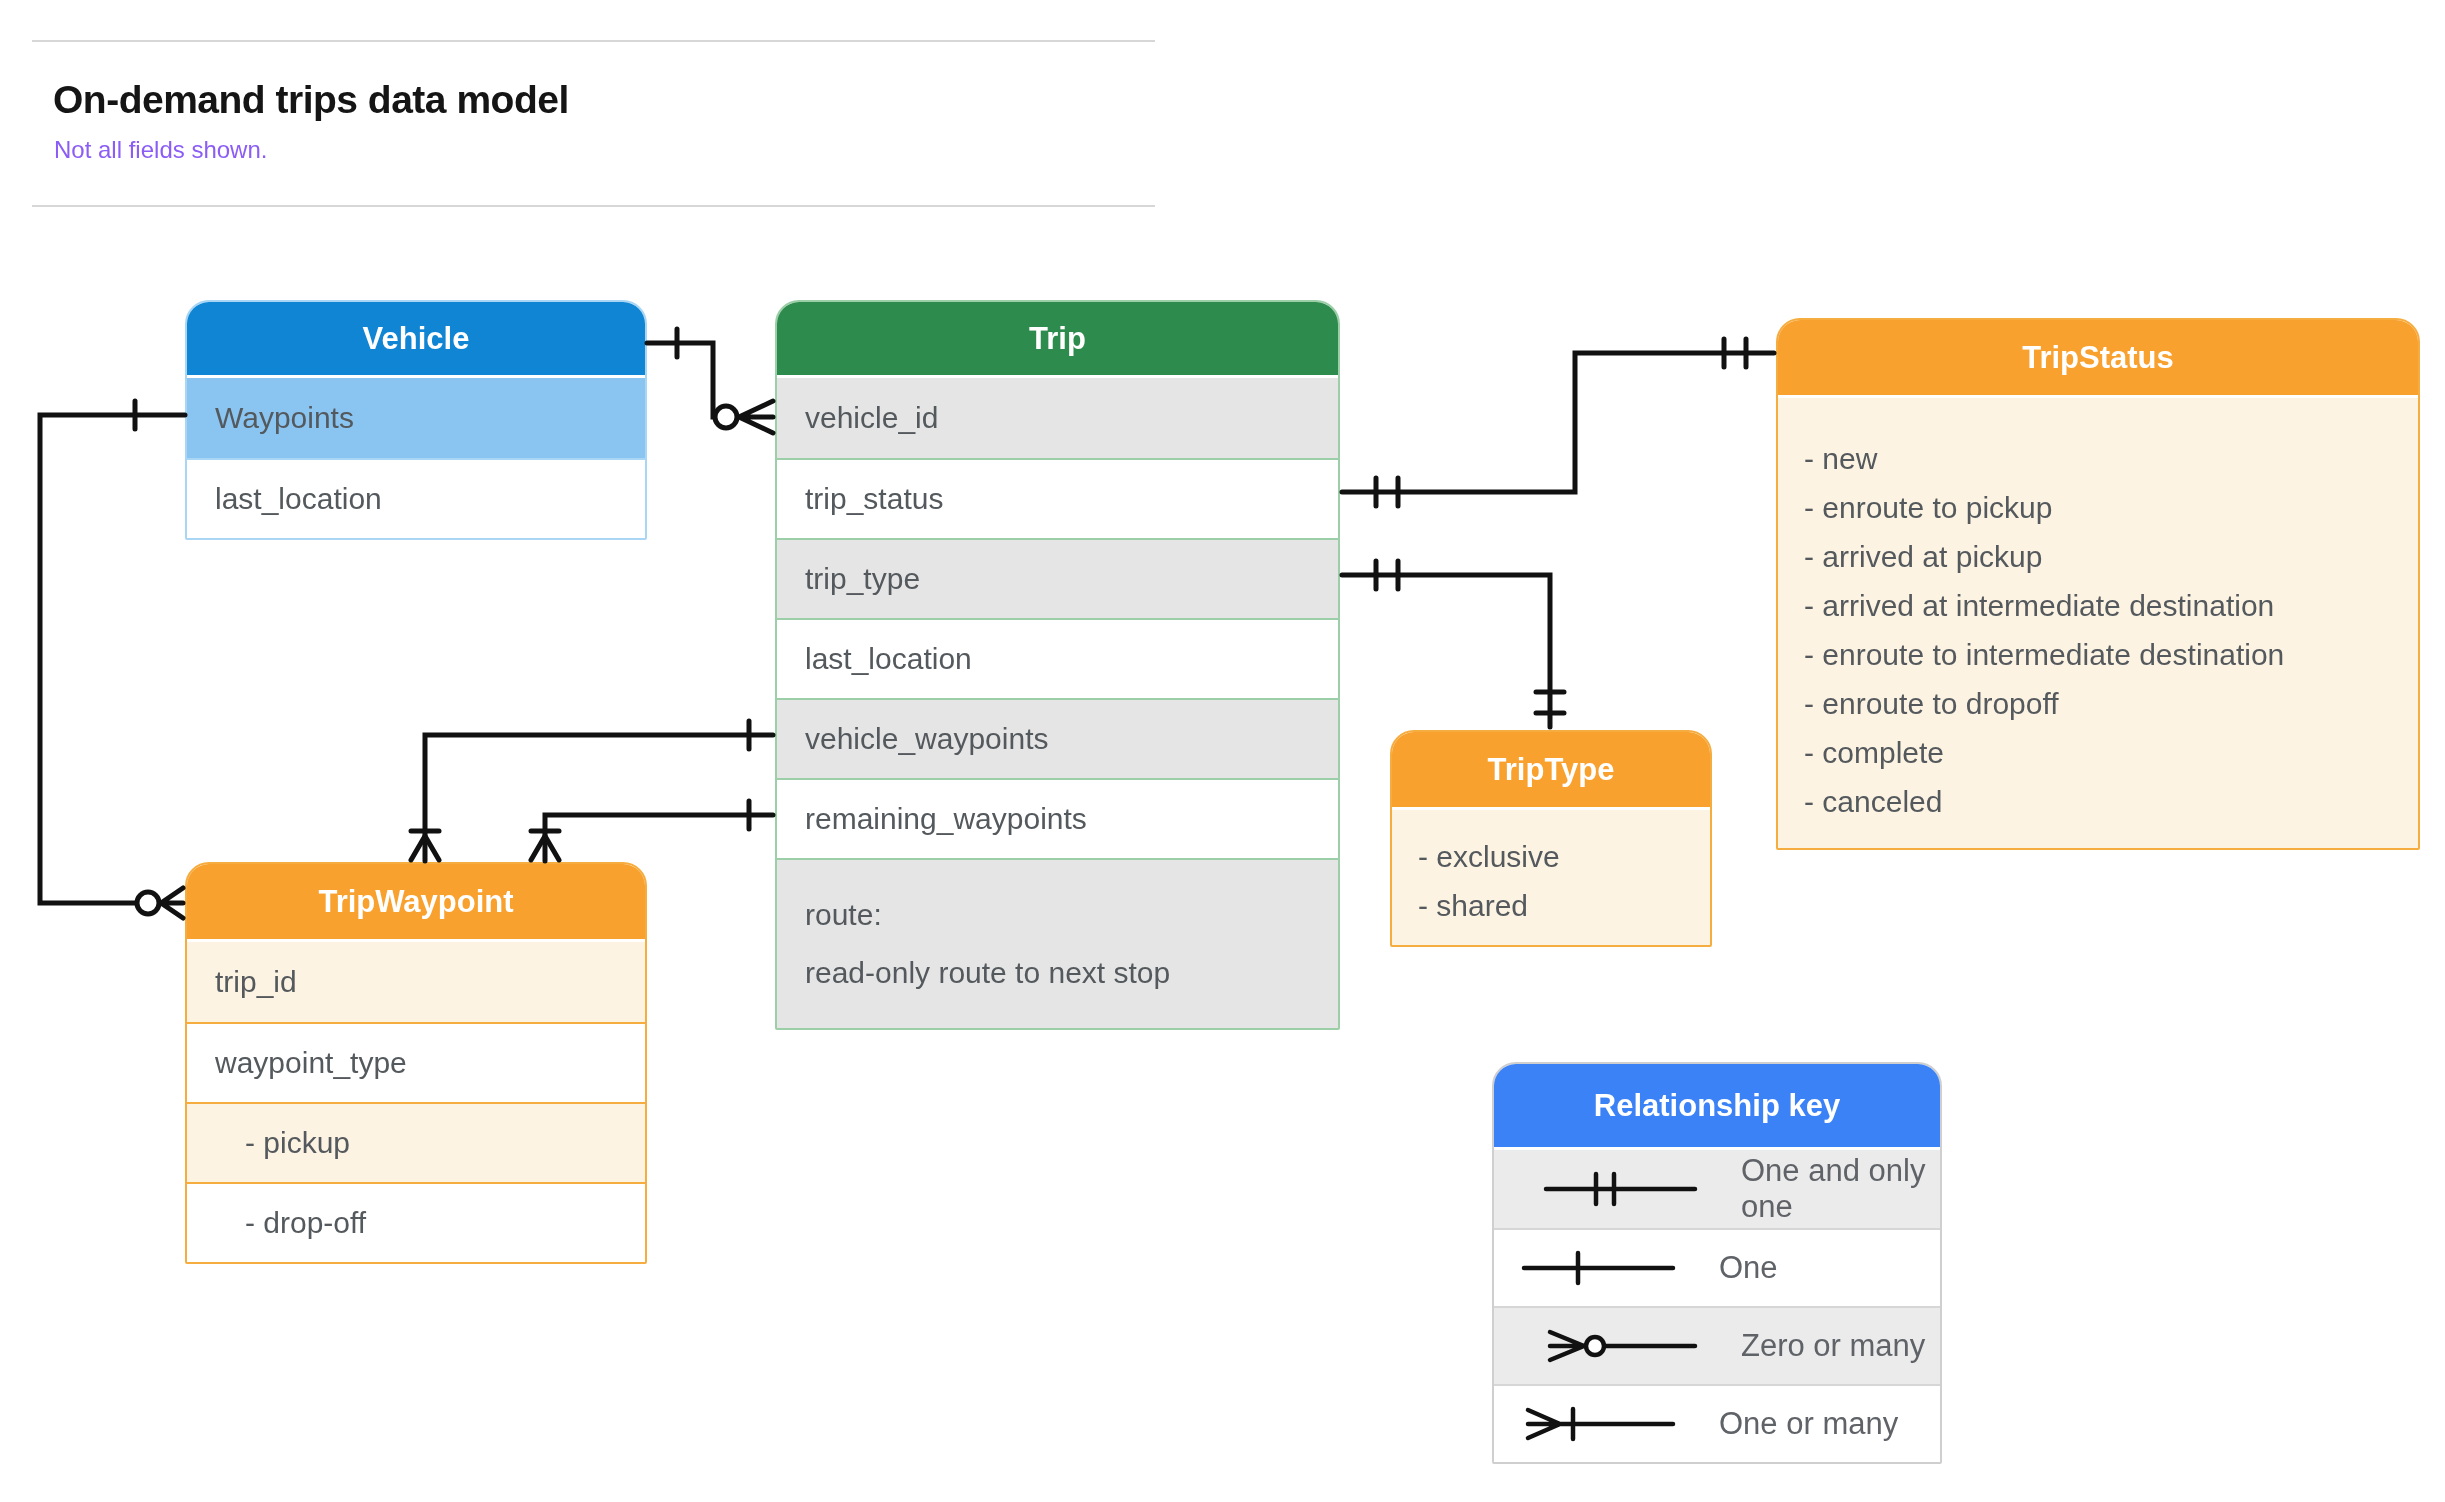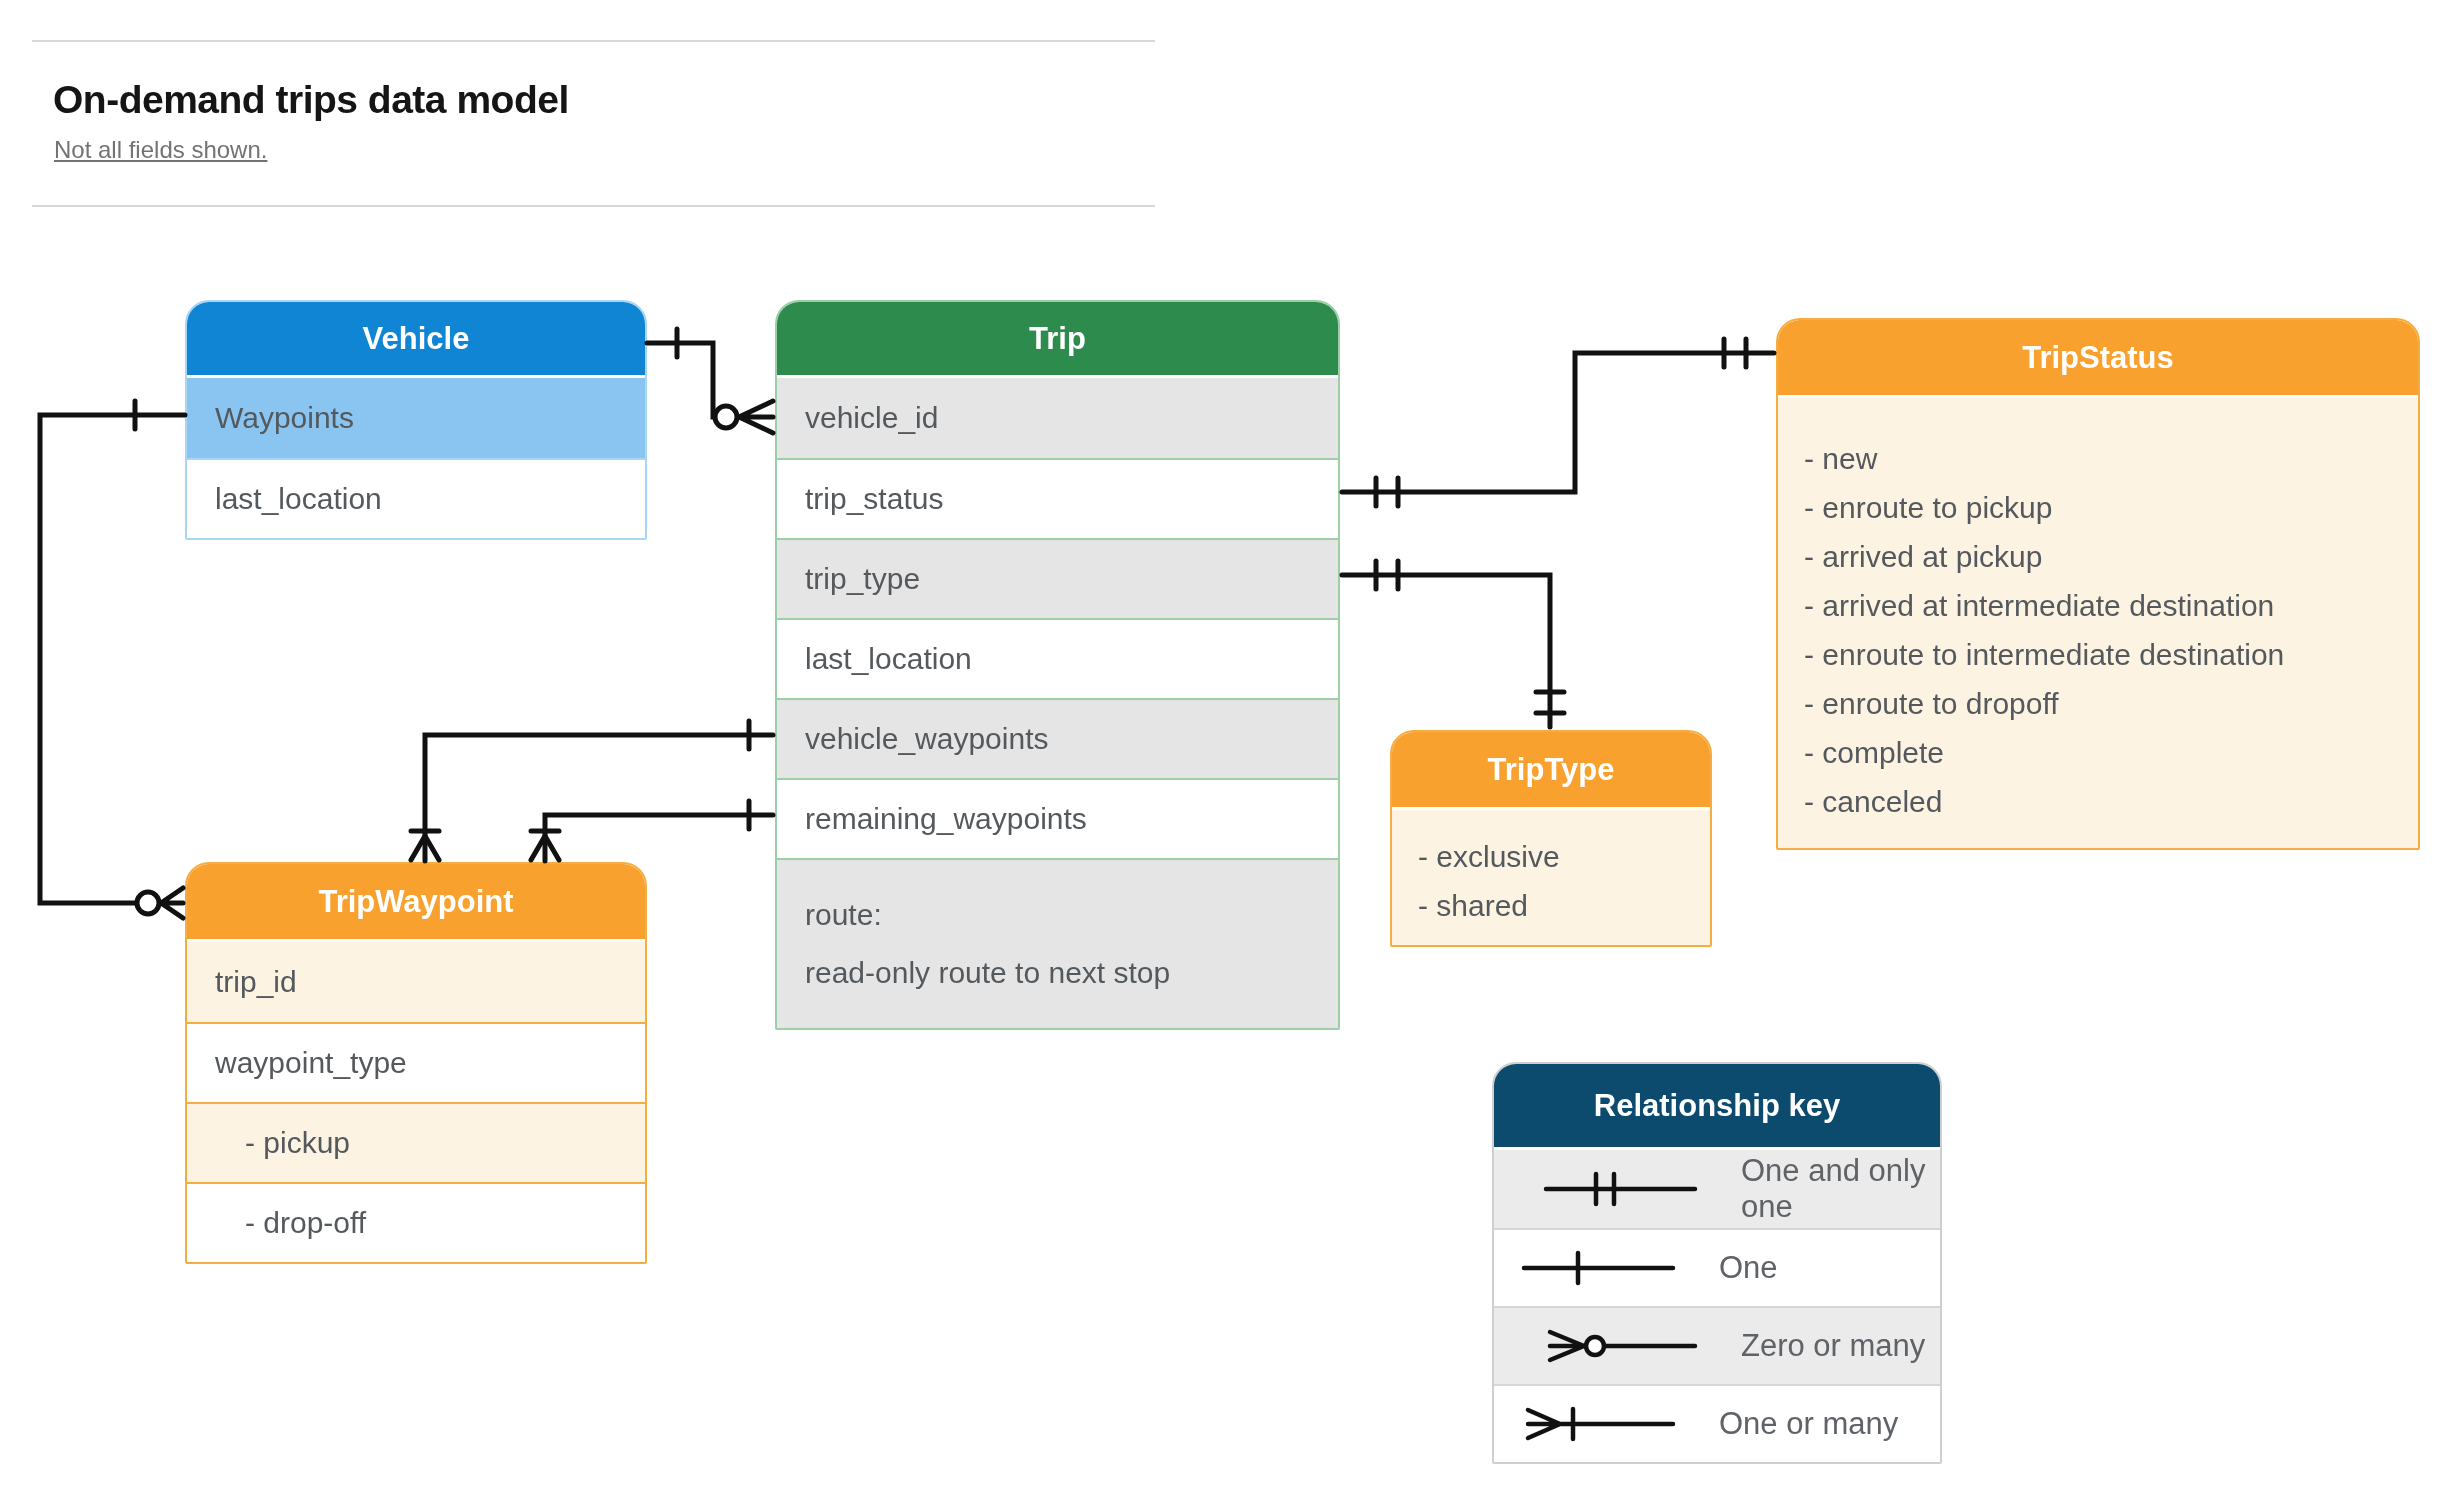--- a/index.html
+++ b/index.html
@@ -3,21 +3,21 @@
 <meta charset="utf-8">
 <style>
   html,body{margin:0;padding:0;background:#ffffff;}
   body{
     width:2445px;height:1502px;position:relative;overflow:hidden;
     font-family:"Liberation Sans","DejaVu Sans",sans-serif;
     -webkit-font-smoothing:antialiased;
   }
   .hr{position:absolute;height:2px;background:#d7d7d7;}
   .page-title{position:absolute;left:53px;top:78px;font-size:39px;font-weight:700;color:#151515;letter-spacing:-0.5px;}
-  .page-subtitle{position:absolute;left:54px;top:136px;font-size:24px;color:#737373;text-decoration:underline;}
+  .page-subtitle{position:absolute;left:54px;top:136px;font-size:24px;color:#8b5cf6;}
 
   .entity{position:absolute;border-radius:24px 24px 2px 2px;background:#fff;box-sizing:border-box;}
   .entity .hdr{
     height:76px;border-radius:22px 22px 0 0;display:flex;align-items:center;justify-content:center;
     color:#ffffff;font-size:31px;font-weight:700;border-bottom:3px solid #ffffff;box-sizing:border-box;
   }
   .entity .row{
     height:80px;display:flex;align-items:center;padding-left:28px;box-sizing:border-box;
     font-size:30px;color:#54595d;background:#ffffff;
   }
@@ -42,21 +42,21 @@
   .orange{border:2px solid #f6ad3f;}
   .orange .hdr{background:#f8a12e;}
   .orange .row{border-top:2px solid #f6ad3f;}
   .orange .row:nth-of-type(2){border-top:none;}
   .orange .row.tint{background:#fdf3e3;}
   .orange .body{background:#fdf3e3;box-sizing:border-box;padding:26px 0 0 26px;font-size:30px;color:#54595d;}
   .orange .body .line{line-height:49px;white-space:nowrap;}
 
   
   .legend{border:2px solid #cfcfcf;}
-  .legend .hdr{background:#0c4a6e;height:86px;}
+  .legend .hdr{background:#3b82f6;height:86px;}
   .legend .row{border-top:2px solid #d6d6d6;height:78px;padding-left:22px;color:#5f6368;font-size:31px;gap:38px;}
   .legend .row:nth-of-type(2){border-top:none;}
   .legend .row.tint{background:#ebebeb;padding-left:44px;}
   .legend .sym{flex:0 0 auto;display:block;}
 
   svg.overlay{position:absolute;left:0;top:0;pointer-events:none;}
   svg.overlay path{stroke:#111111;stroke-width:5;fill:none;stroke-linecap:round;}
   svg.overlay circle{stroke:#111111;stroke-width:5;fill:#ffffff;}
   .sym path{stroke:#111111;stroke-width:4.5;fill:none;stroke-linecap:round;}
   .sym circle{stroke:#111111;stroke-width:4.5;fill:#ffffff;}

